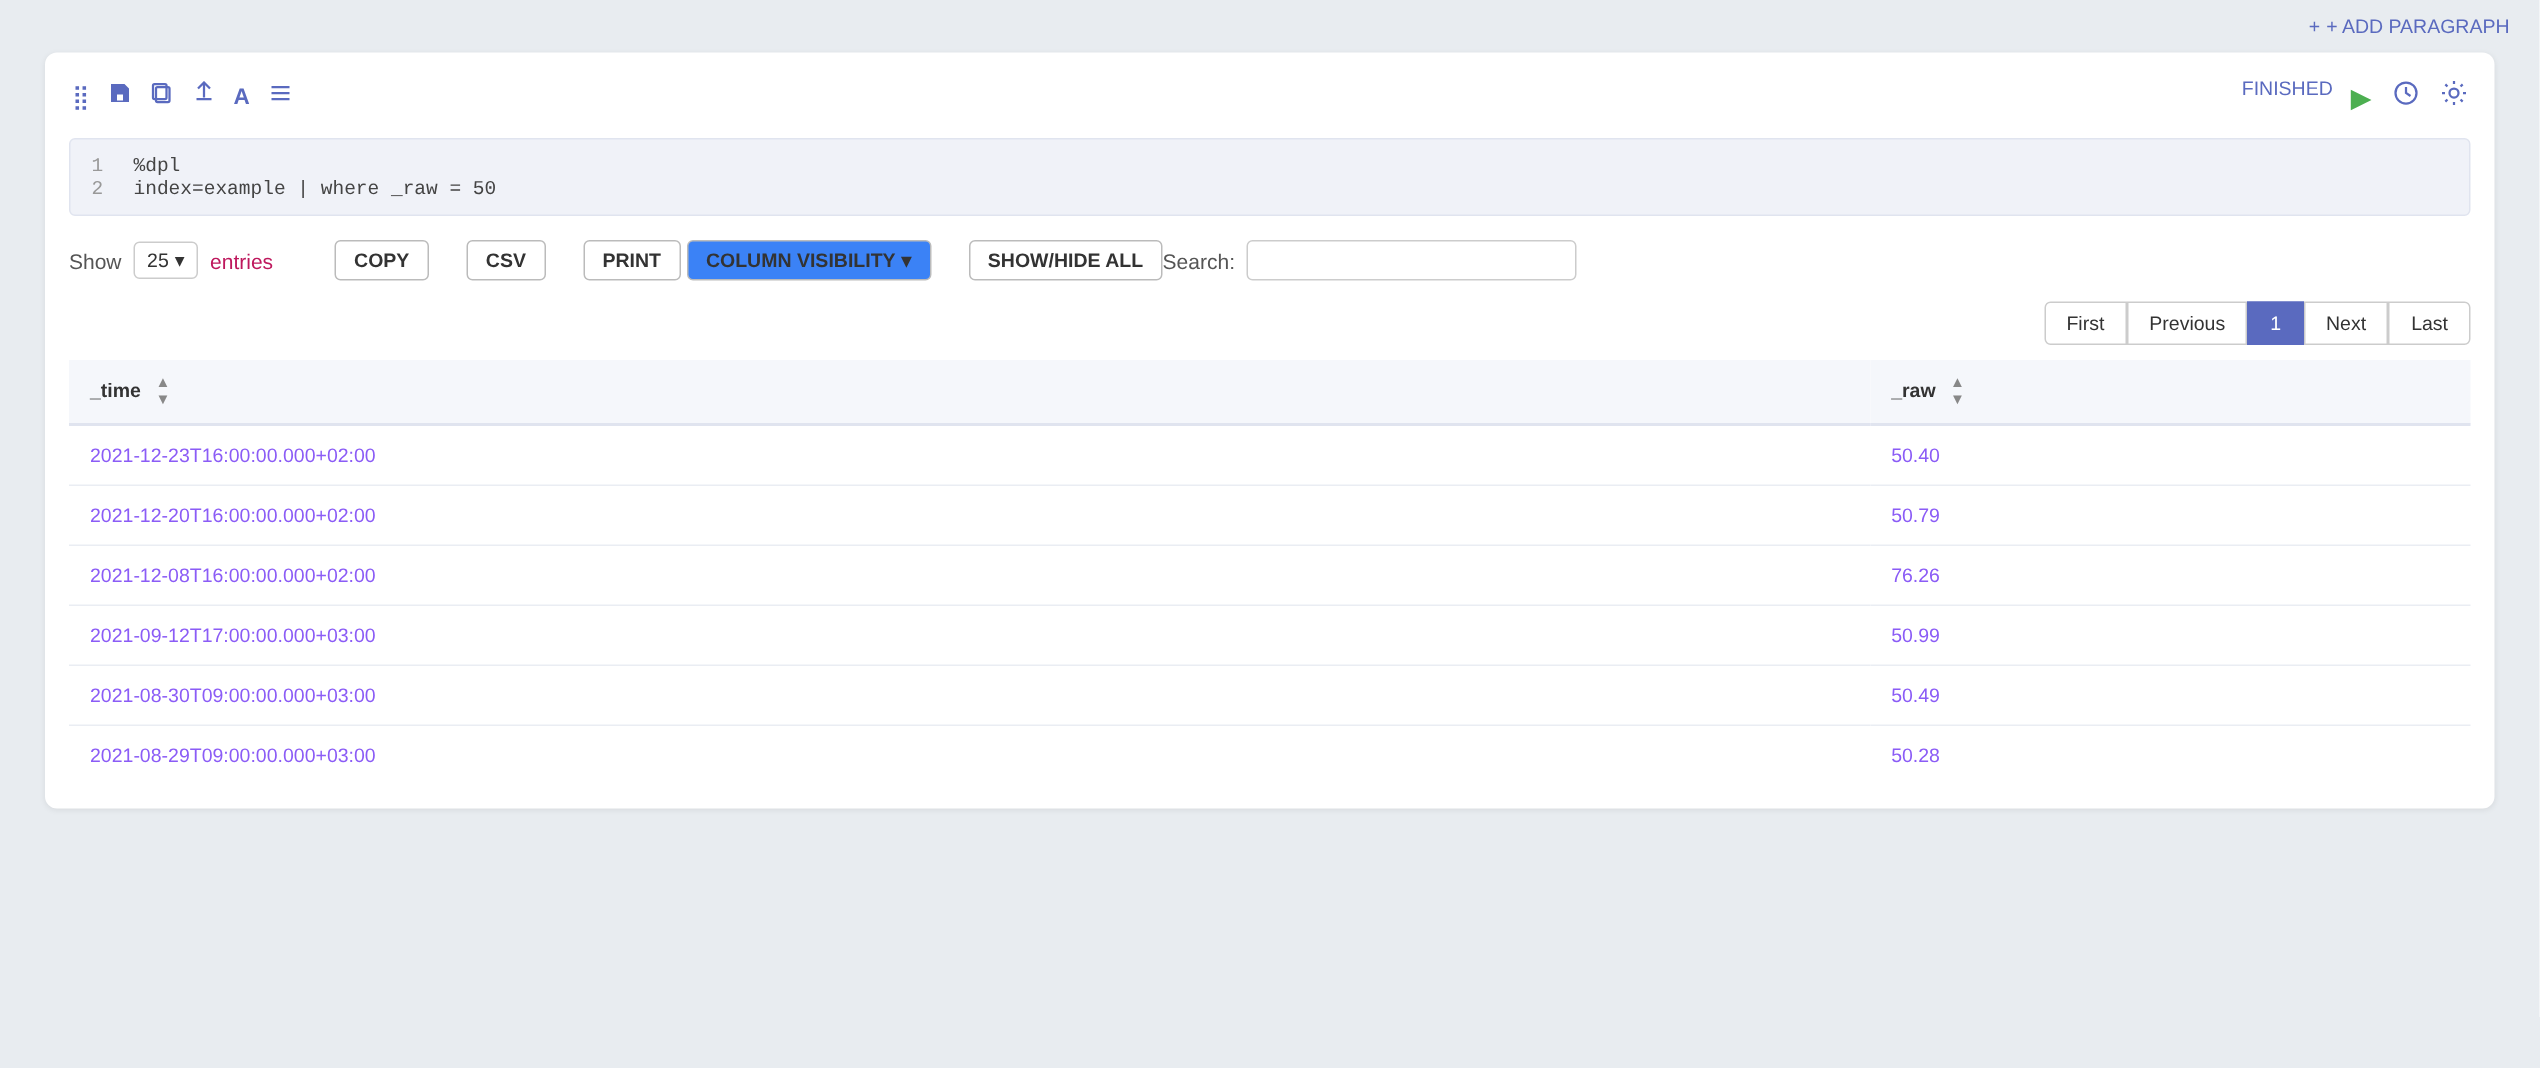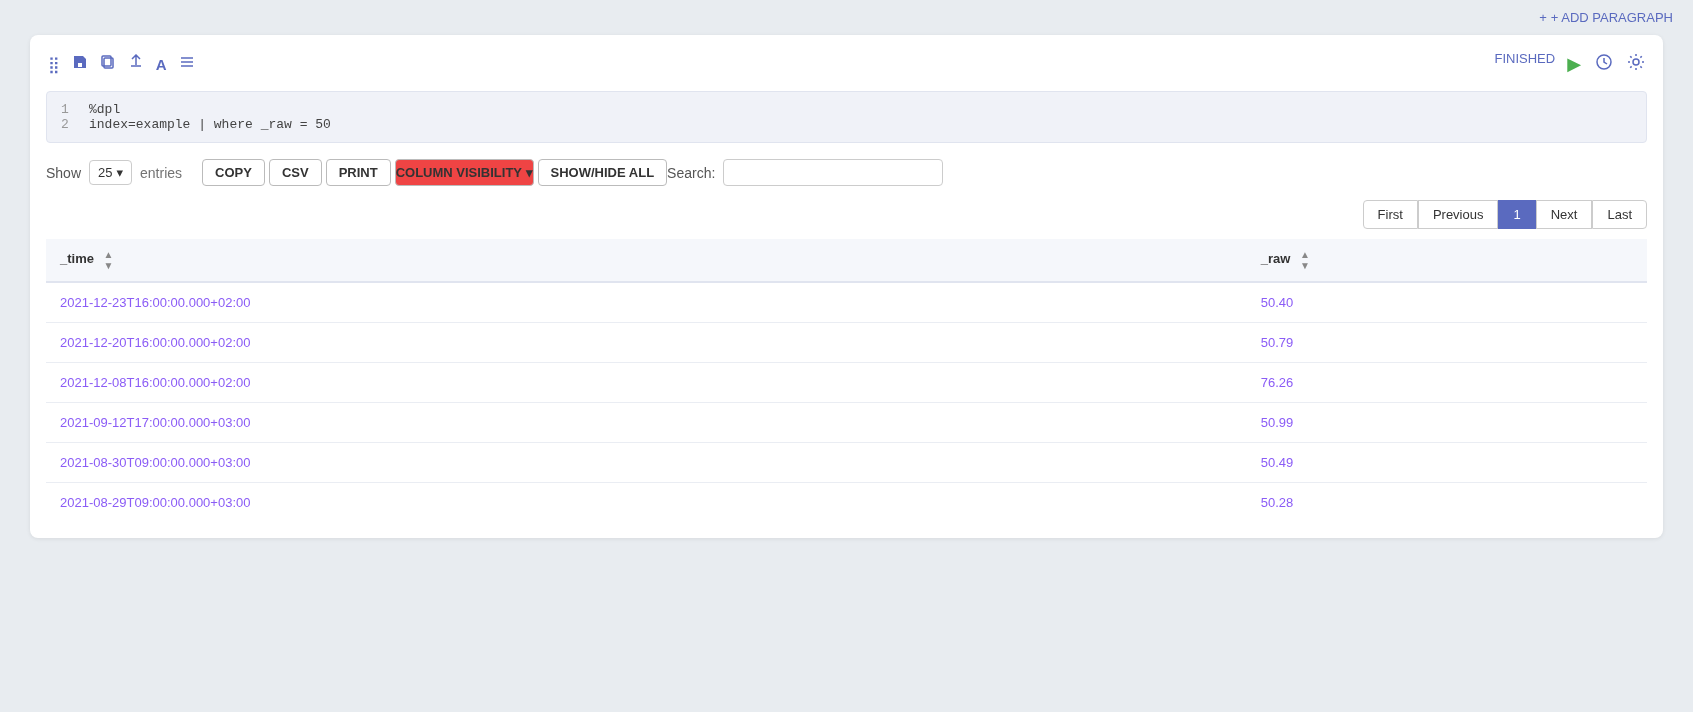--- a/index.html
+++ b/index.html
@@ -126,45 +126,46 @@
       padding: 4px 8px;
       background: #fff;
       font-size: 13px;
       cursor: pointer;
       display: flex;
       align-items: center;
       gap: 4px;
     }
 
     .entries-label {
-      color: #737373;
+      color: #be185d;
     }
 
     .btn-group {
       display: flex;
       gap: 4px;
       margin-left: 12px;
     }
 
     .action-btn {
       border: 1px solid #bbb;
       background: #fff;
       border-radius: 4px;
       padding: 5px 12px;
       font-size: 13px;
       font-weight: 600;
       cursor: pointer;
       color: #333;
+      margin-left: 21px;
     }
 
     .col-vis-btn {
       border: 1px solid #bbb;
-      background: #ef4444;
+      background: #3b82f6;
       border-radius: 4px;
-      padding: 5px 0;
+      padding: 5px 12px;
       font-size: 13px;
       font-weight: 600;
       cursor: pointer;
       color: #333;
       display: flex;
       align-items: center;
       gap: 4px;
     }
 
     .controls-right {

